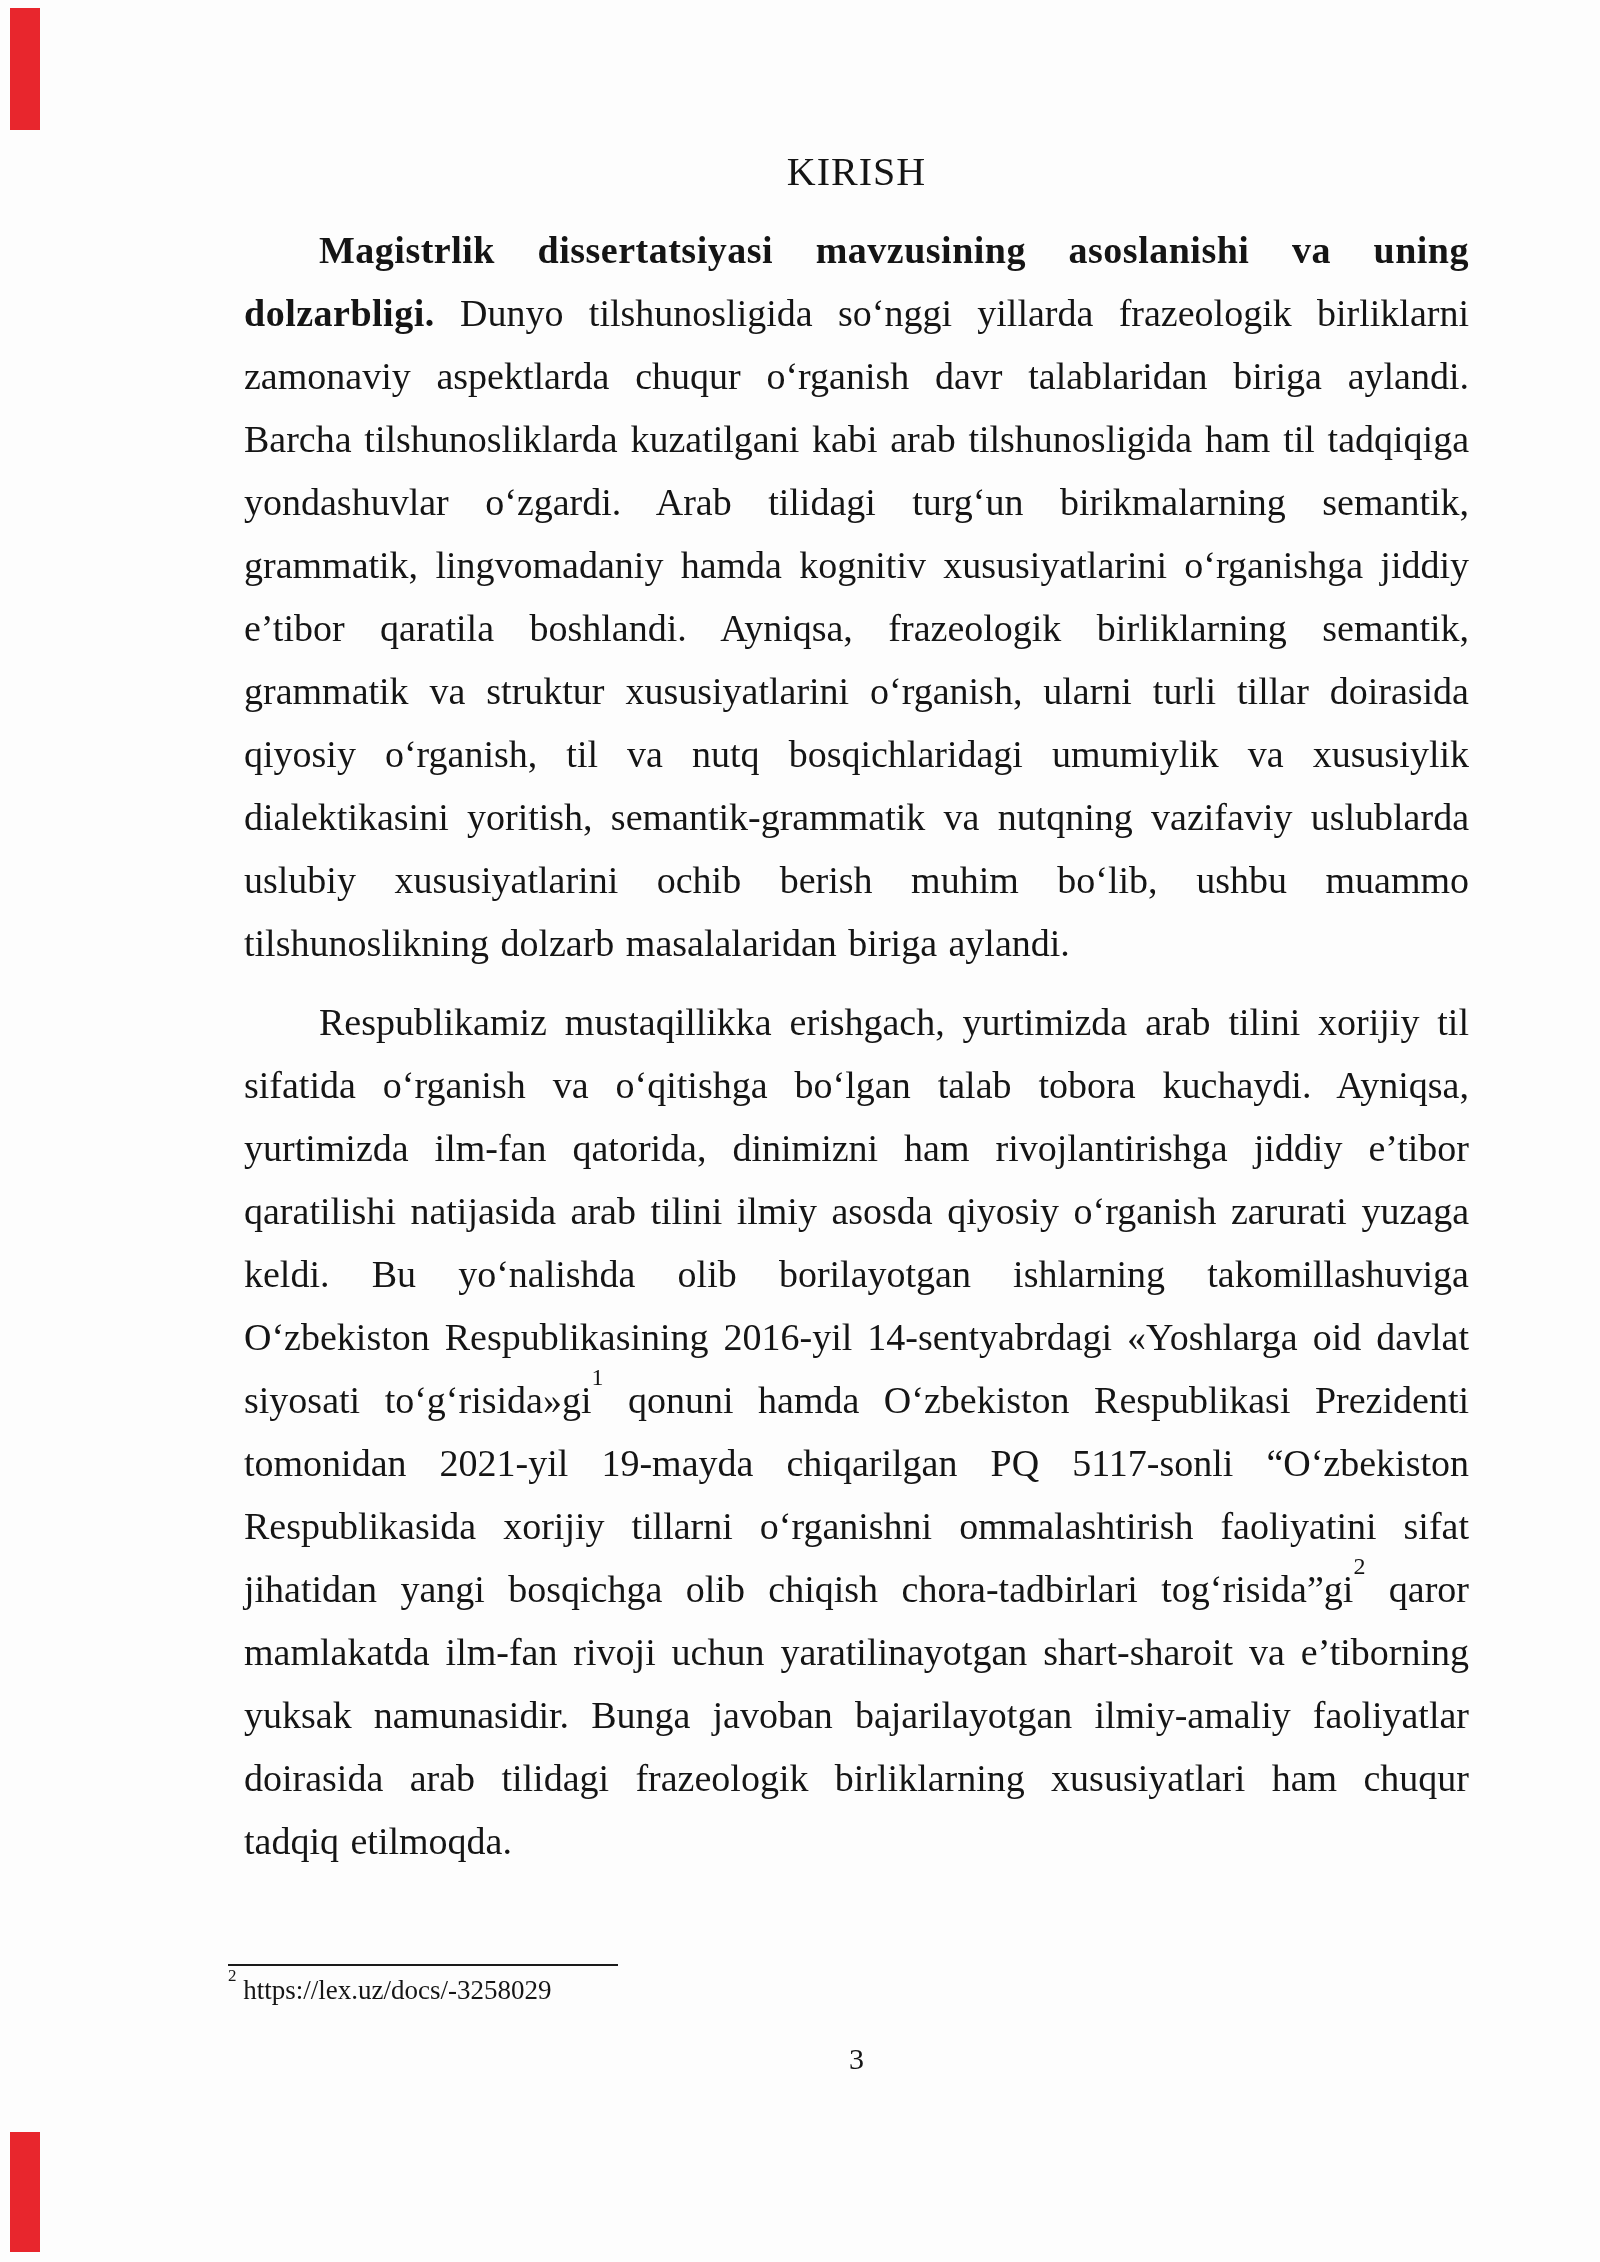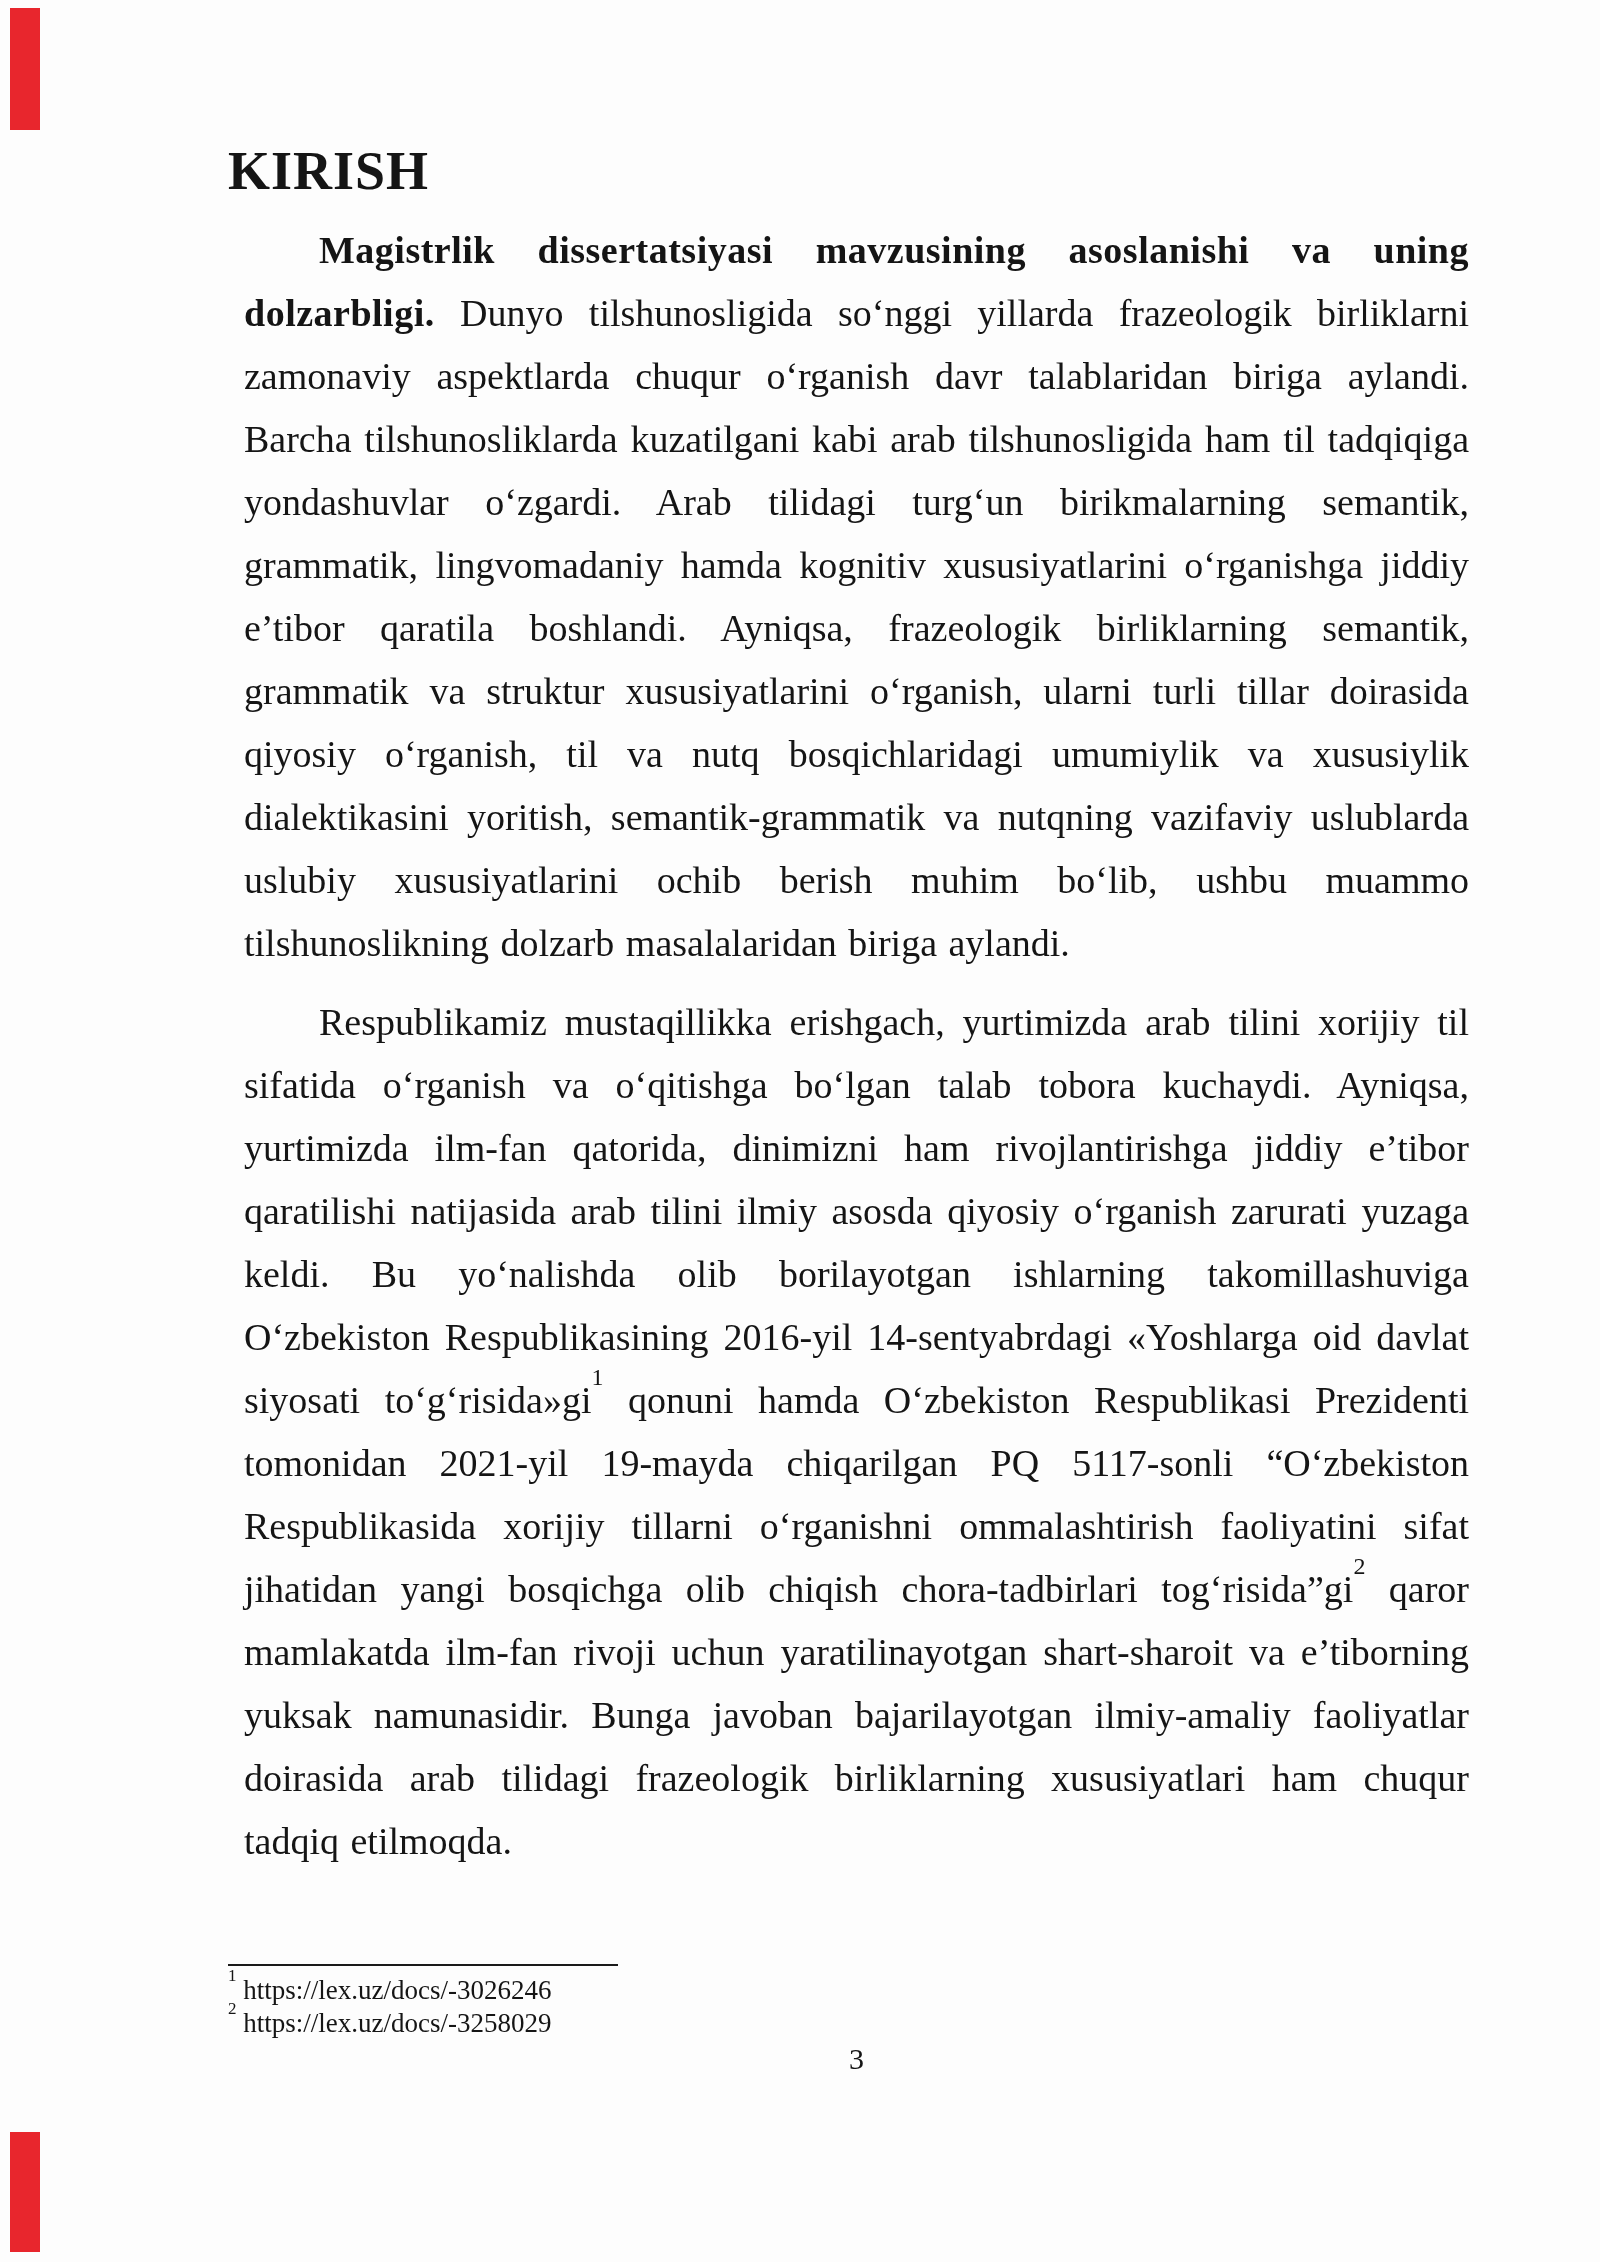--- a/index.html
+++ b/index.html
@@ -14,21 +14,21 @@
   .edge-marker{position:absolute;left:10px;width:30px;background:#e8262d}
   .edge-marker.top{top:8px;height:122px}
   .edge-marker.bottom{top:2132px;height:120px}
   .content{
     position:absolute;left:228px;top:140px;width:1257px;
     font-size:38px;line-height:63px;
     text-align:justify;
     word-spacing:2px;
   }
   .title{
-    font-size:54px;font-weight:bold;
+    font-size:40px;font-weight:normal;text-align:center;
     margin:0;line-height:63px;letter-spacing:1px;
   }
   .para{margin:16px;text-indent:75px}
   .para b{letter-spacing:0.5px}
   .content sup{
     font-size:24px;line-height:0;
     position:relative;top:-14px;
   }
   .footnote-area{
     position:absolute;left:228px;top:1964px;width:1257px;
@@ -53,19 +53,18 @@
   <div class="content">
     <h1 class="title">KIRISH</h1>
 
     <p class="para"><b>Magistrlik dissertatsiyasi mavzusining asoslanishi va uning dolzarbligi.</b><span> Dunyo tilshunosligida so‘nggi yillarda frazeologik birliklarni zamonaviy aspektlarda chuqur o‘rganish davr talablaridan biriga aylandi. Barcha tilshunosliklarda kuzatilgani kabi arab tilshunosligida ham til tadqiqiga yondashuvlar o‘zgardi. Arab tilidagi turg‘un birikmalarning semantik, grammatik, lingvomadaniy hamda kognitiv xususiyatlarini o‘rganishga jiddiy e’tibor qaratila boshlandi. Ayniqsa, frazeologik birliklarning semantik, grammatik va struktur xususiyatlarini o‘rganish, ularni turli tillar doirasida qiyosiy o‘rganish, til va nutq bosqichlaridagi umumiylik va xususiylik dialektikasini yoritish, semantik-grammatik va nutqning vazifaviy uslublarda uslubiy xususiyatlarini ochib berish muhim bo‘lib, ushbu muammo tilshunoslikning dolzarb masalalaridan biriga aylandi.</span></p>
 
     <p class="para"><span>Respublikamiz mustaqillikka erishgach, yurtimizda arab tilini xorijiy til sifatida o‘rganish va o‘qitishga bo‘lgan talab tobora kuchaydi. Ayniqsa, yurtimizda ilm-fan qatorida, dinimizni ham rivojlantirishga jiddiy e’tibor qaratilishi natijasida arab tilini ilmiy asosda qiyosiy o‘rganish zarurati yuzaga keldi. Bu yo‘nalishda olib borilayotgan ishlarning takomillashuviga O‘zbekiston Respublikasining 2016-yil 14-sentyabrdagi «Yoshlarga oid davlat siyosati to‘g‘risida»gi</span><sup>1</sup><span> qonuni hamda O‘zbekiston Respublikasi Prezidenti tomonidan 2021-yil 19-mayda chiqarilgan PQ 5117-sonli “O‘zbekiston Respublikasida xorijiy tillarni o‘rganishni ommalashtirish faoliyatini sifat jihatidan yangi bosqichga olib chiqish chora-tadbirlari tog‘risida”gi</span><sup>2</sup><span> qaror mamlakatda ilm-fan rivoji uchun yaratilinayotgan shart-sharoit va e’tiborning yuksak namunasidir. Bunga javoban bajarilayotgan ilmiy-amaliy faoliyatlar doirasida arab tilidagi frazeologik birliklarning xususiyatlari ham chuqur tadqiq etilmoqda.</span></p>
   </div>
 
   <div class="footnote-area">
     <div class="fn-rule"></div>
-    <div class="footnote"><sup>1</sup> <span>https://lex.uz/docs/-3026246</span></div>
     <div class="footnote"><sup>2</sup> <span>https://lex.uz/docs/-3258029</span></div>
   </div>
 
   <div class="page-number">3</div>
 
 </div>
 
 </body></html>

